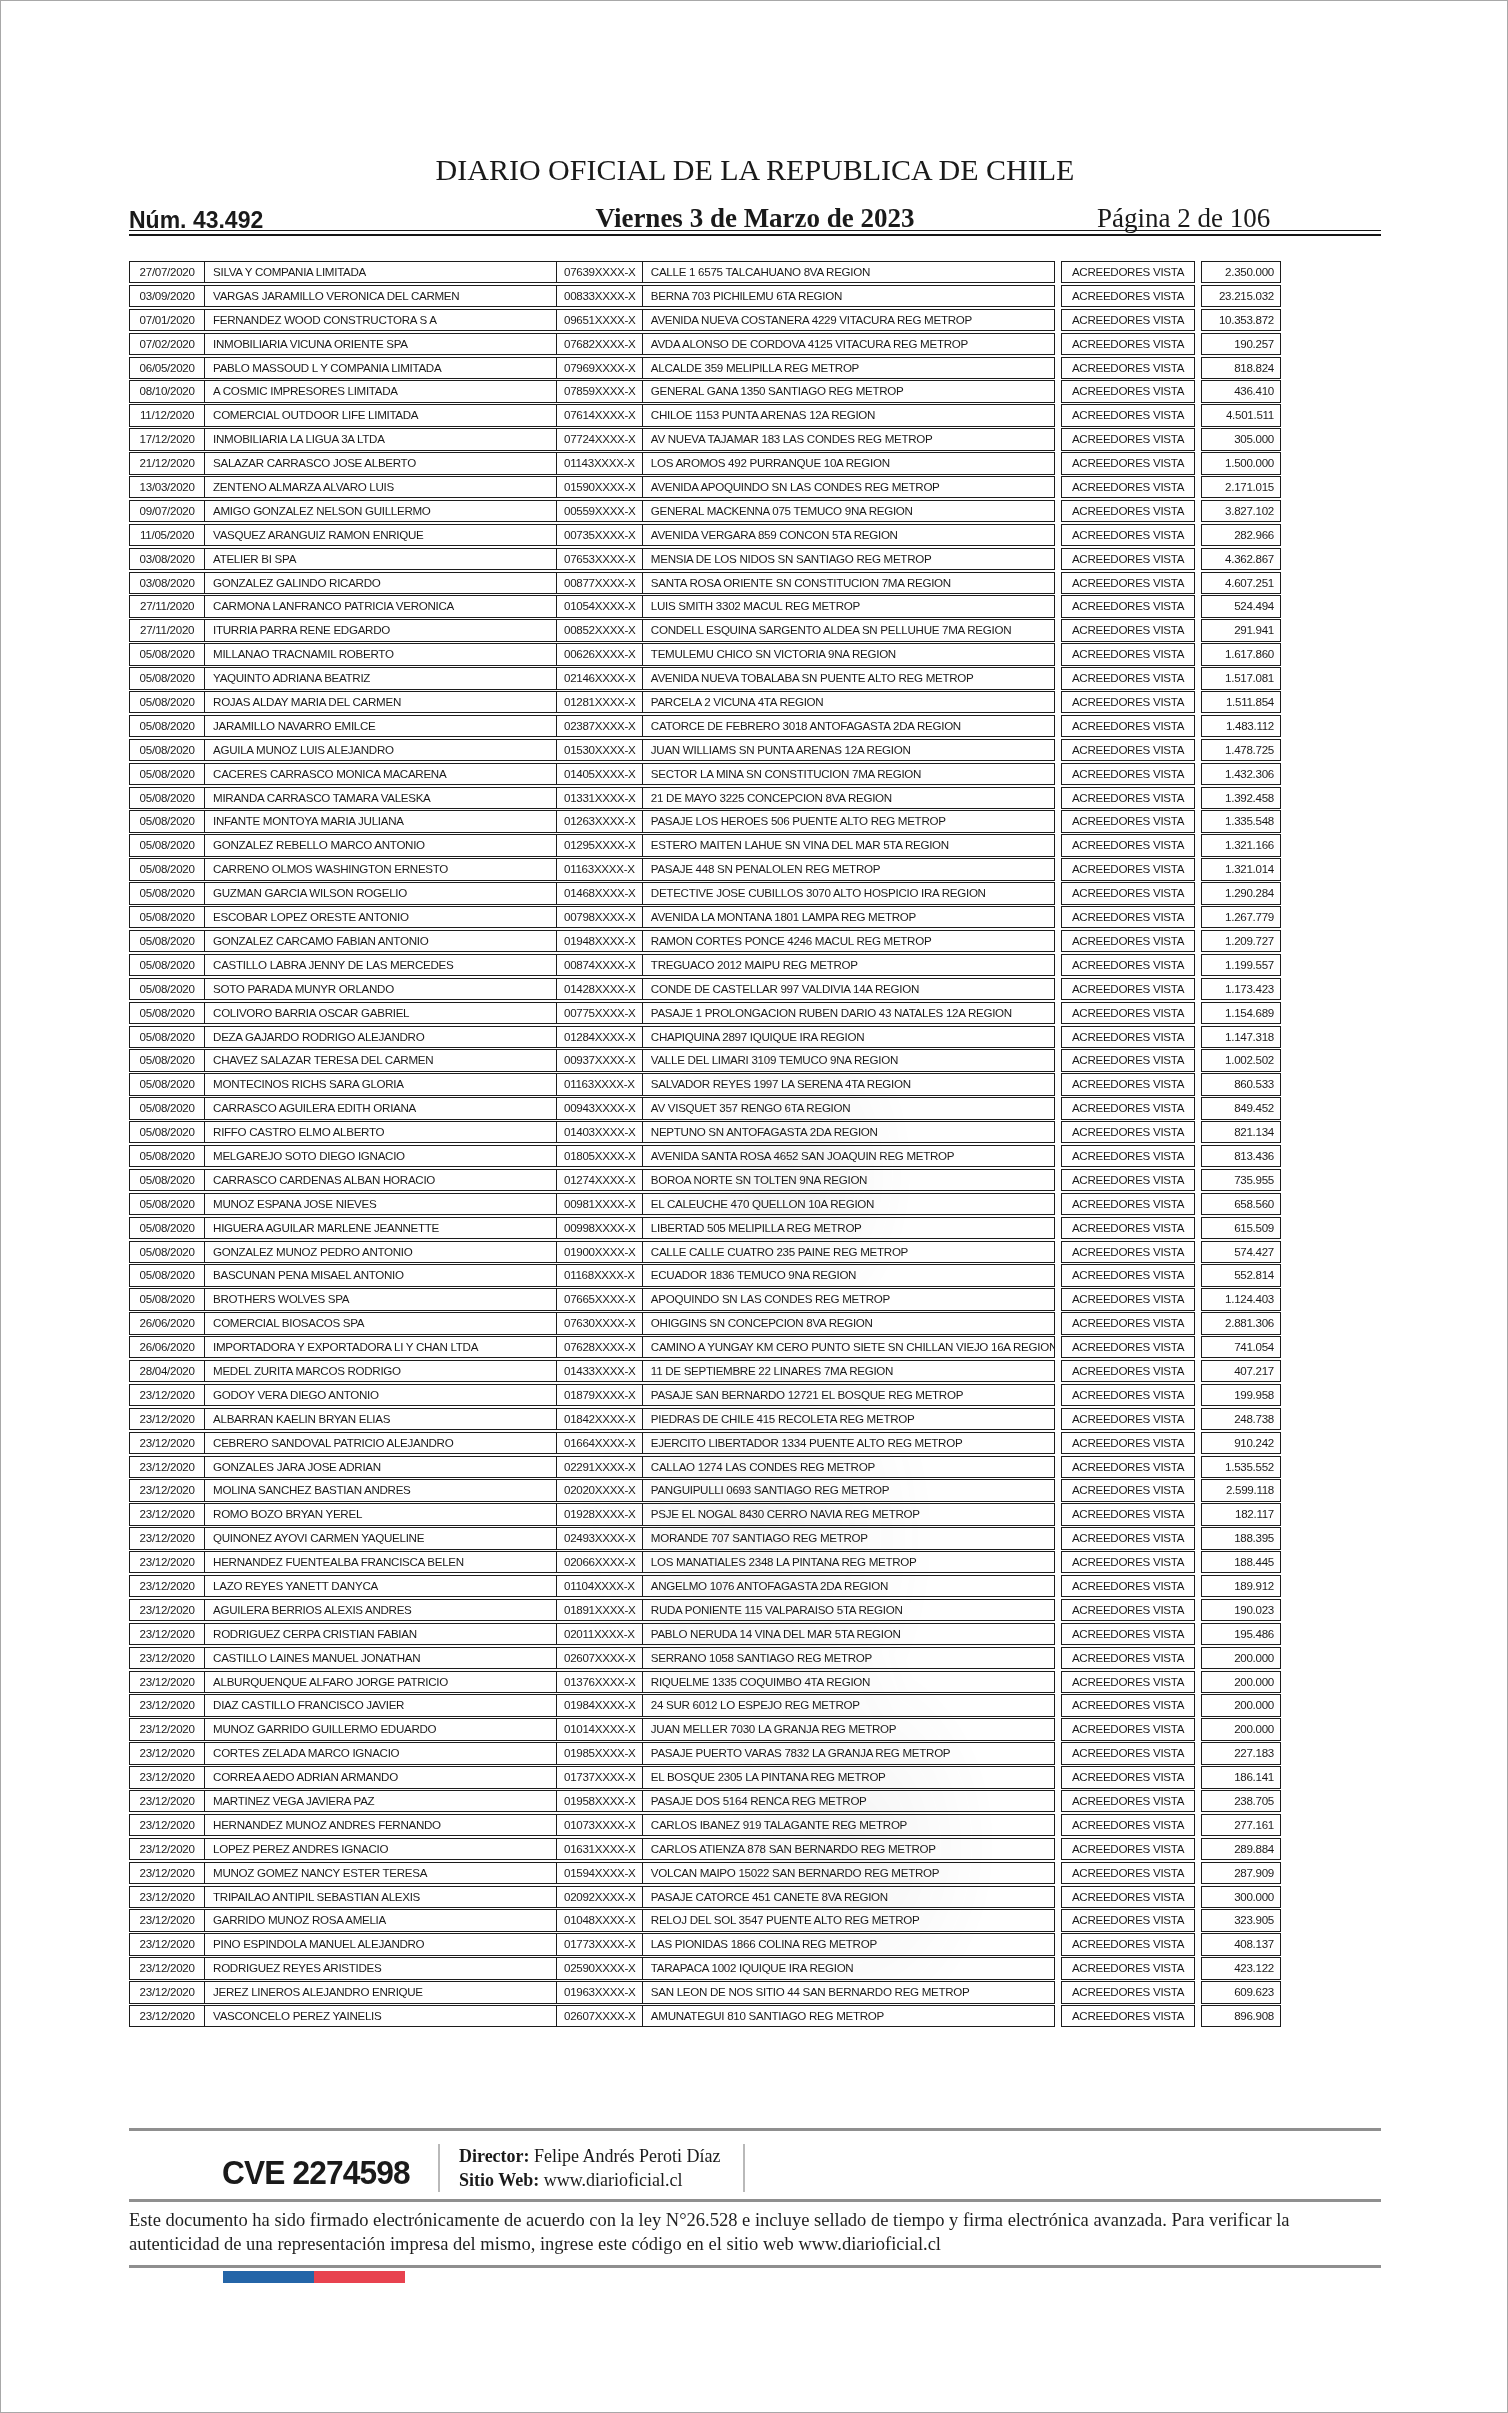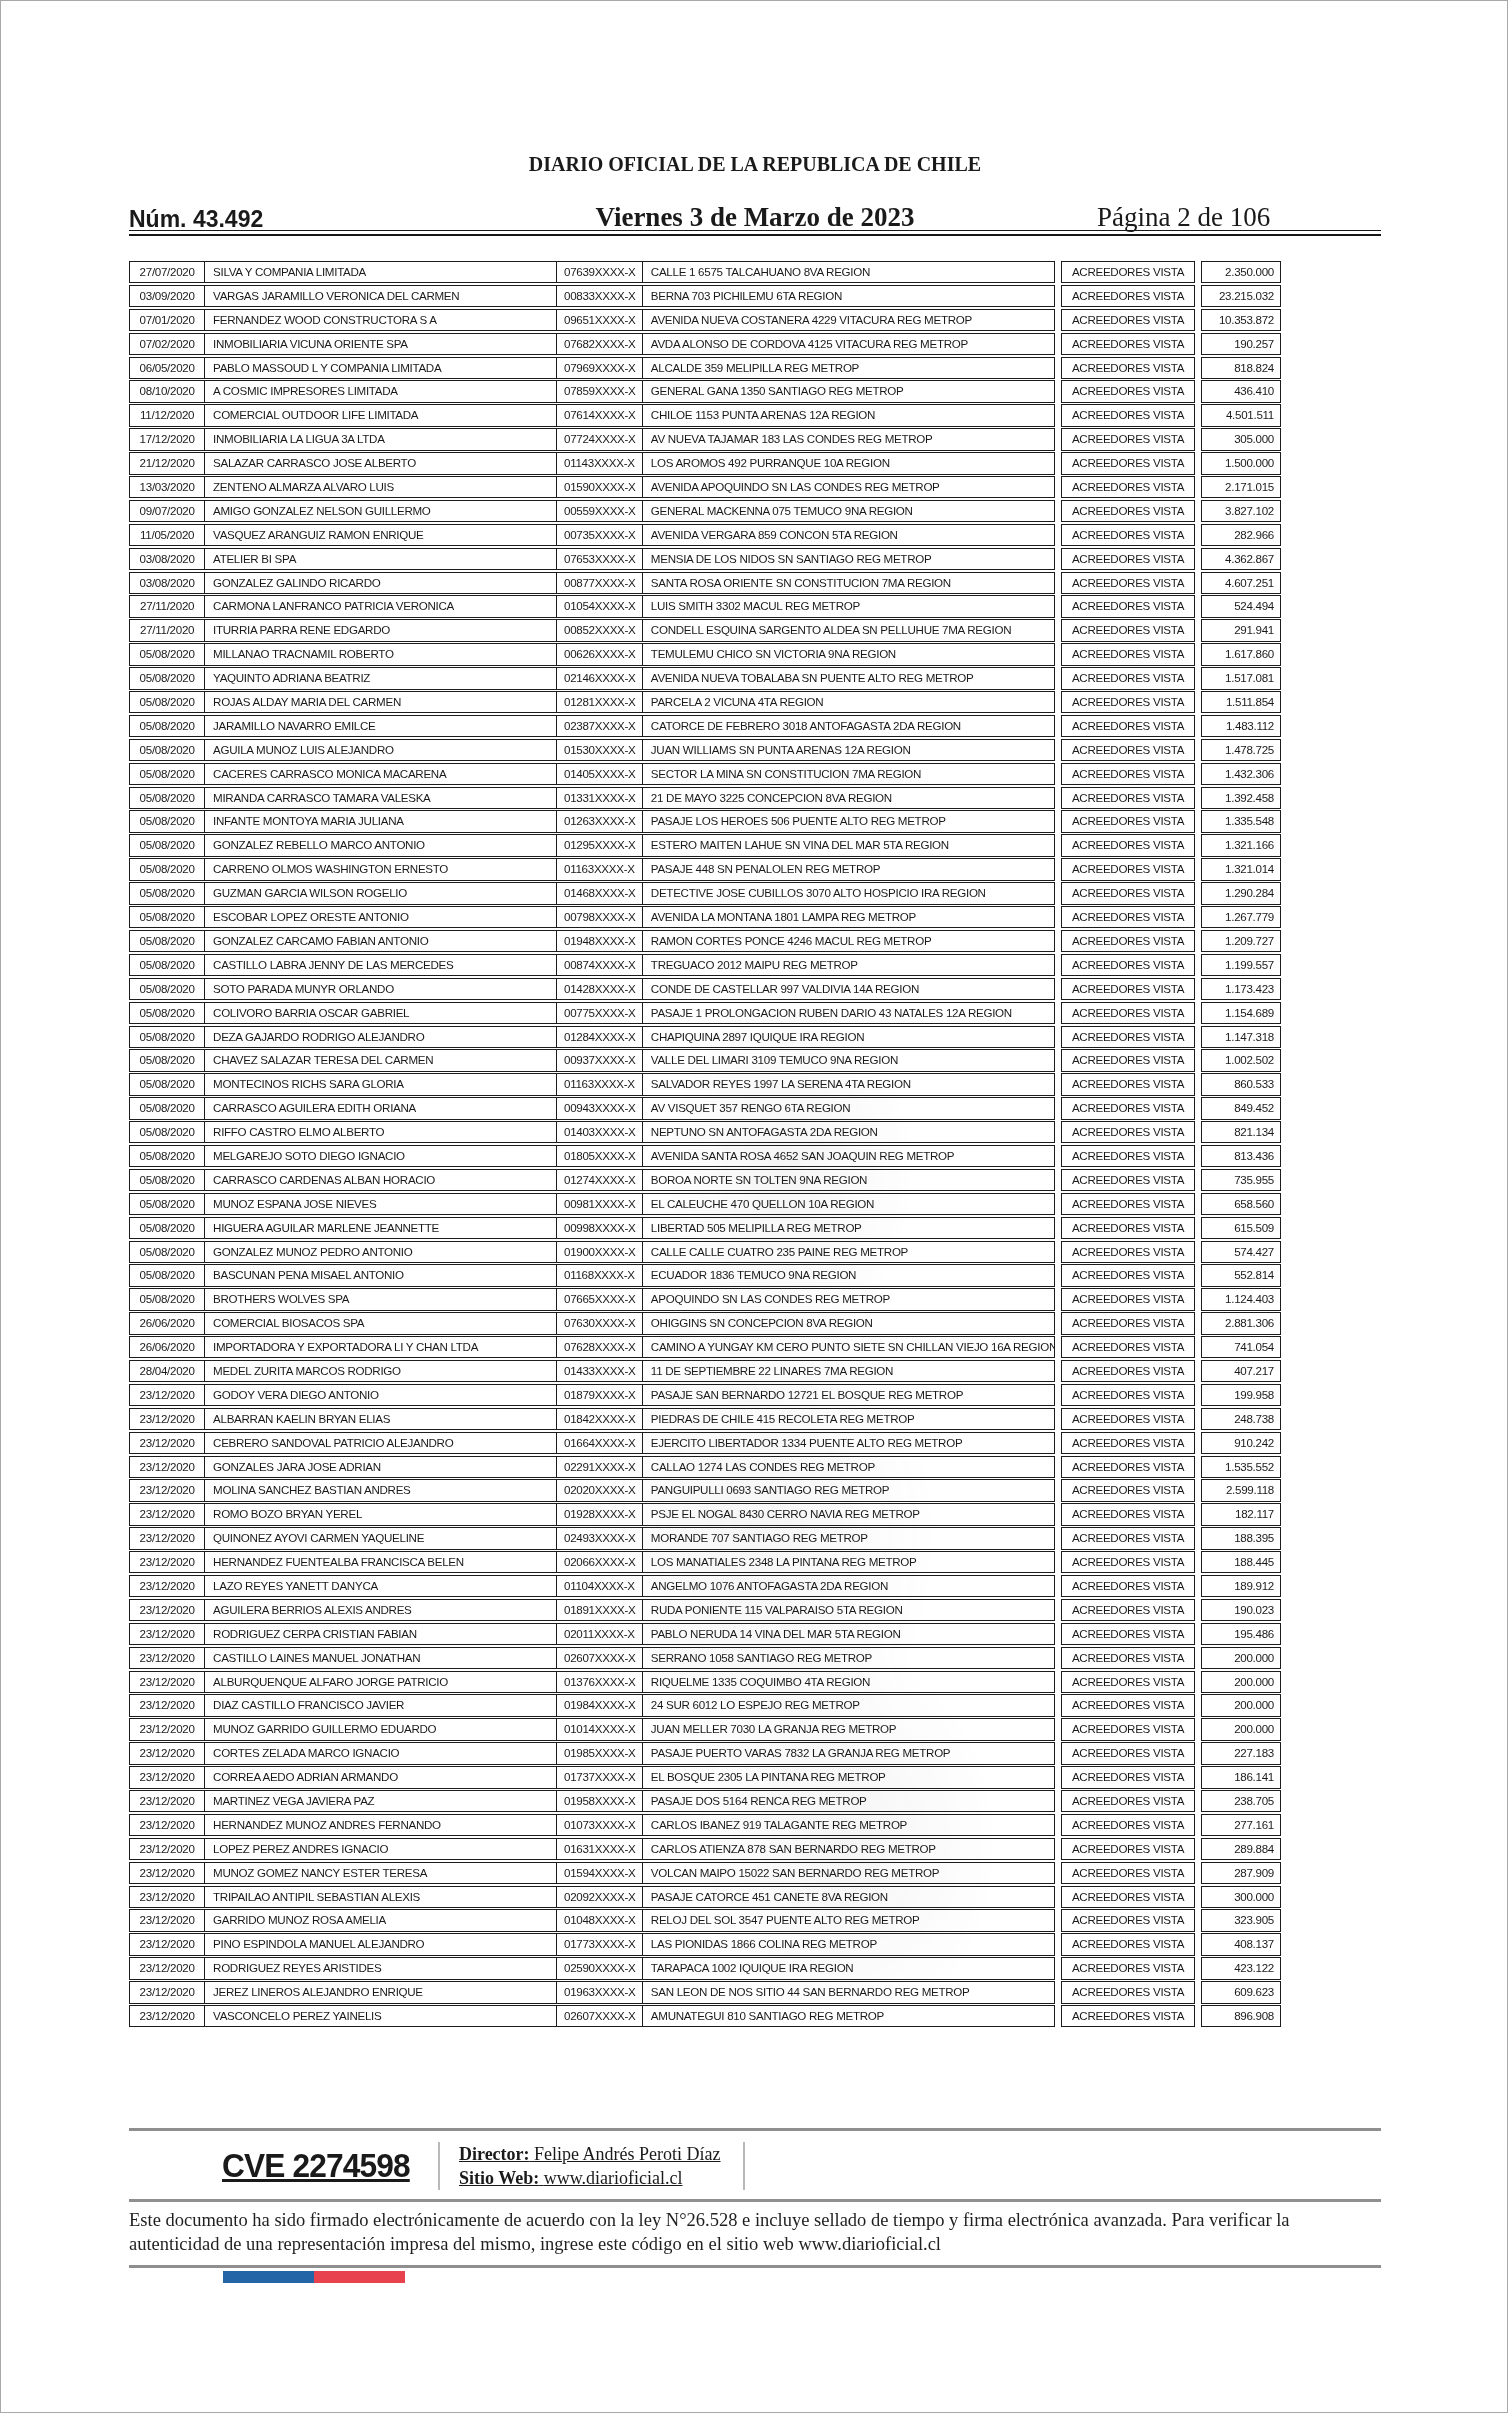--- a/index.html
+++ b/index.html
@@ -11,42 +11,42 @@
     background:
       radial-gradient(190px 259px at 50% 18%, #555, transparent 70%),
       radial-gradient(267px 371px at 45% 55%, #666, transparent 70%),
       radial-gradient(224px 284px at 60% 86%, #555, transparent 70%);
     filter:blur(1.7px);}
 
   
   .header{position:absolute;top:152px;left:128px;width:1252px;display:flex;align-items:flex-end;}
   .h-left{width:284px;font-family:Liberation Sans, sans-serif;font-weight:bold;font-size:23px;white-space:nowrap;}
   .h-center{flex:1;text-align:center;}
-  .h-title{font-family:"Liberation Serif",serif;font-weight:bold;font-size:20px;margin-bottom:26px;white-space:nowrap;}
+  .h-title{font-family:"Liberation Serif",serif;font-weight:normal;font-size:30px;margin-bottom:16px;white-space:nowrap;}
   .h-date{font-family:"Liberation Serif",serif;font-weight:bold;font-size:27px;white-space:nowrap;}
   .h-right{width:284px;text-align:left;font-family:"Liberation Serif",serif;font-weight:normal;font-size:27px;white-space:nowrap;}
   .rule-double{position:absolute;top:229px;left:128px;width:1252px;height:2.6px;border-top:1.7px solid #161616;border-bottom:2.6px solid #161616;}
 
   
   .table{position:absolute;top:260px;left:128px;width:1152px;}
   .t-row{display:flex;height:22.4px;margin-bottom:1.5px;font-size:11.6px;letter-spacing:-0.3px;}
   .t-row>div{box-sizing:border-box;line-height:20px;white-space:nowrap;overflow:hidden;}
   .c-date{width:83px;text-align:center;border:0.9px solid #1c1c1c;}
   .c-name{width:383px;padding-left:7.8px;border:0.9px solid #1c1c1c;border-left:none;}
   .c-id{width:93px;padding-left:6.9px;border:0.9px solid #1c1c1c;border-left:none;}
   .c-addr{width:448px;padding-left:7.8px;border:0.9px solid #1c1c1c;border-left:none;}
   .c-cat{width:147px;text-align:center;margin-left:6px;border:0.9px solid #1c1c1c;}
   .c-amt{width:86px;text-align:right;padding-right:6px;margin-left:6px;border:0.9px solid #1c1c1c;}
 
   
   .f-rule{position:absolute;left:128px;width:1252px;height:3.4px;background:#8f8f8f;}
   .f-rule1{top:2127px;}
   .f-rule2{top:2198px;}
   .f-rule3{top:2264px;}
-  .cve-block{position:absolute;top:2138px;left:128px;width:1252px;height:53px;display:flex;align-items:center;text-decoration:underline;}
+  .cve-block{position:absolute;top:2138px;left:128px;width:1252px;height:53px;display:flex;align-items:flex-end;}
   .cve{margin-left:93px;font-weight:bold;font-size:33px;letter-spacing:-0.9px;transform:scaleX(.96);transform-origin:left center;white-space:nowrap;}
   .vsep{width:1.7px;height:48px;background:#b9b9b9;}
   .vsep1{margin:0 19px 0 20.7px;}
   .vsep2{margin:0 26px 0 22.4px;}
   .f-col{font-family:"Liberation Serif",serif;font-size:18px;line-height:24px;white-space:nowrap;}
   .f-col b{font-weight:bold;}
   .f-col .gap{display:inline-block;width:12px;}
   .legal{position:absolute;top:2207px;left:128px;width:1214px;font-family:"Liberation Serif",serif;font-size:18.5px;line-height:24px;color:#1f1f1f;}
   .flag{position:absolute;top:2270px;left:222px;width:182px;height:12px;display:flex;}
   .flag>div{height:100%;}

